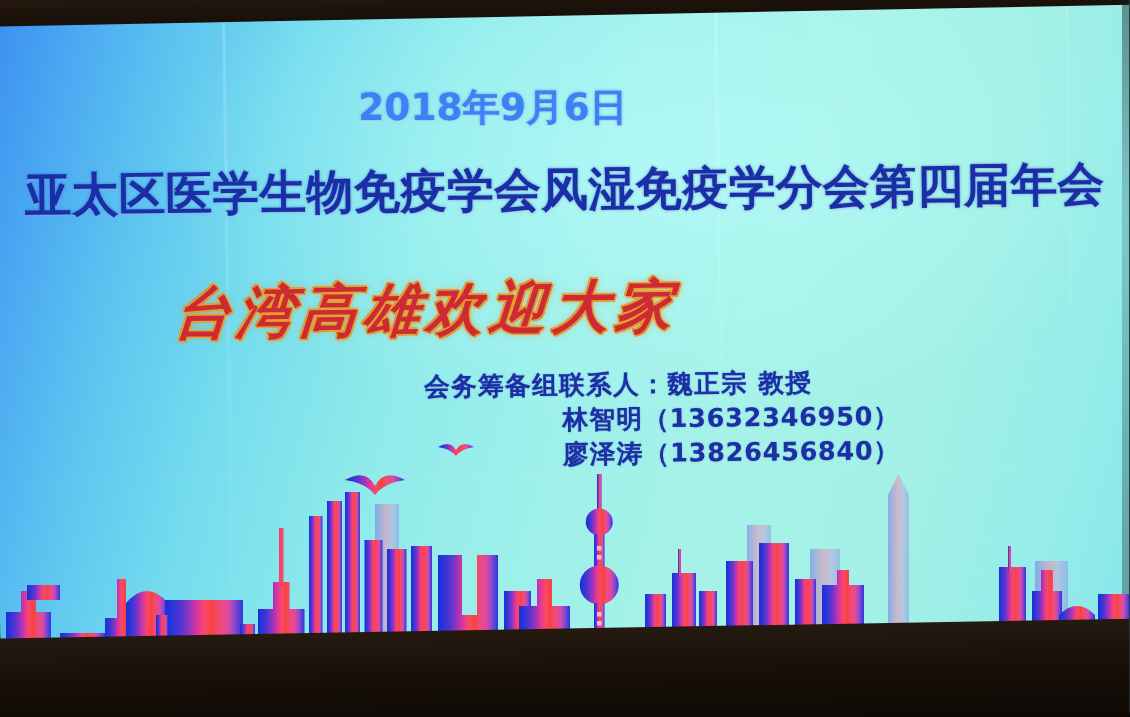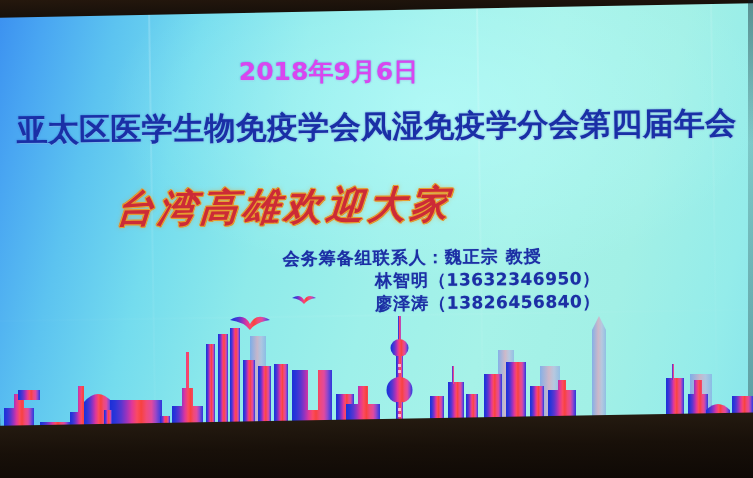--- a/index.html
+++ b/index.html
@@ -116,21 +116,21 @@
     position: absolute;
     left: 0;
     top: 55px;
     width: 753px;
     text-align: center;
     padding-right: 96px;
     box-sizing: border-box;
     font-size: 25px;
     font-weight: 700;
     letter-spacing: 0px;
-    color: #d946ef;
+    color: #3b82f6;
     text-shadow: 0 0 2px rgba(40,70,200,0.55), 0 1px 1px rgba(255,255,255,0.35);
     font-family: "DejaVu Sans", "Liberation Sans", sans-serif;
   }
 
   .main-title {
     position: absolute;
     left: 0;
     top: 106px;
     width: 753px;
     text-align: center;

